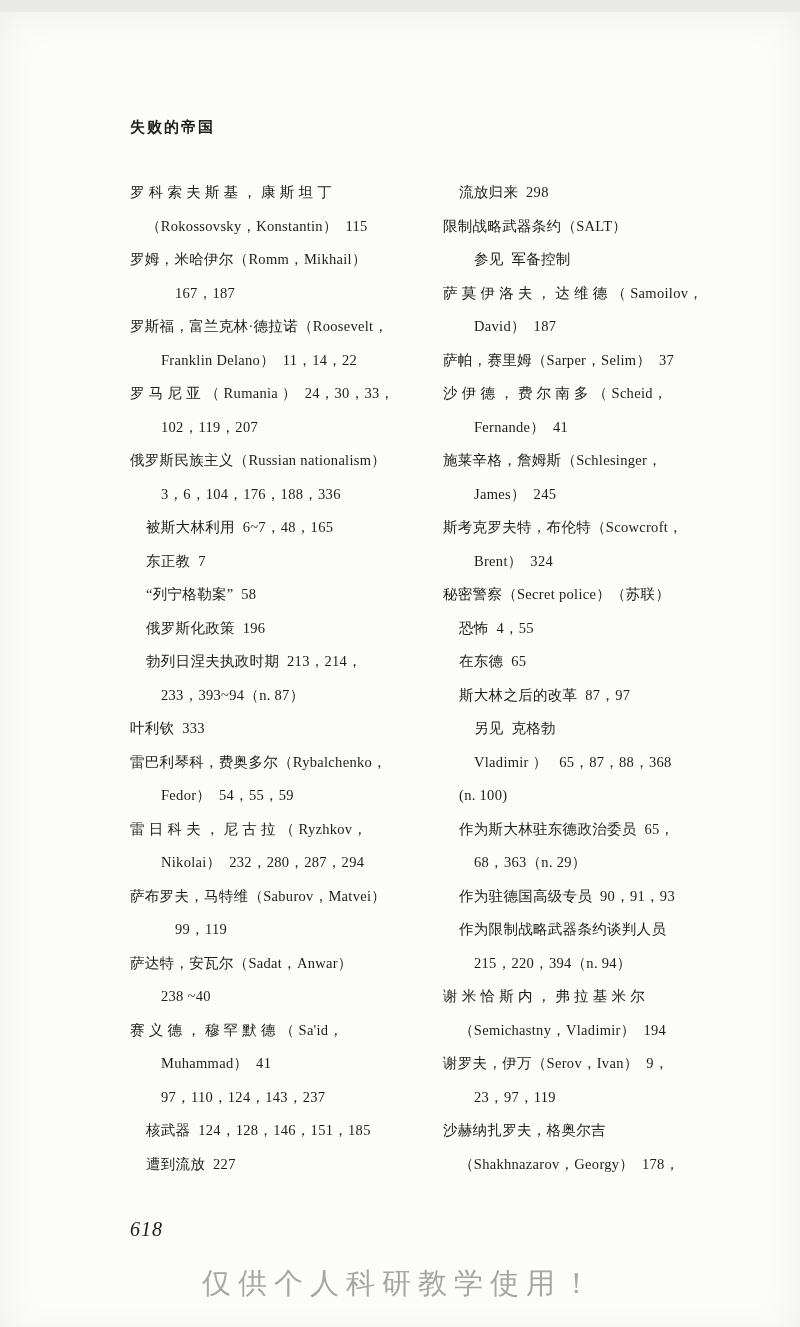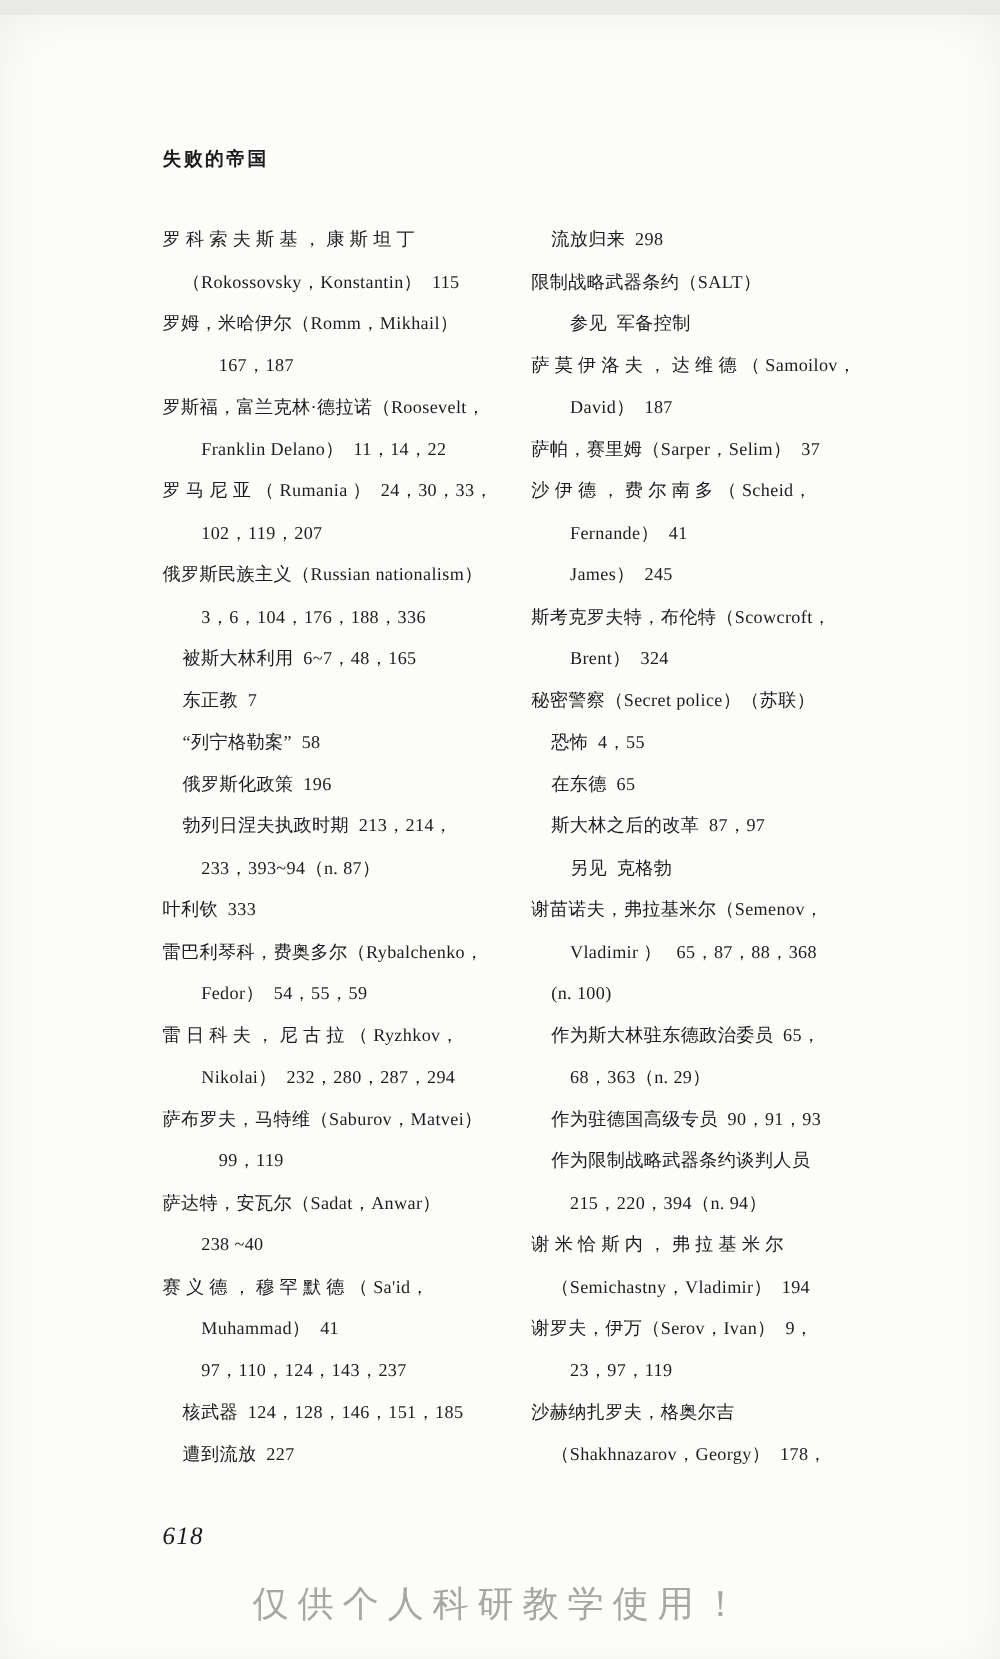--- a/index.html
+++ b/index.html
@@ -25,21 +25,21 @@
     font-size: 15px;
     font-weight: bold;
     letter-spacing: 2px;
   }
   .columns {
     position: absolute;
     left: 130px;
     top: 164px;
     width: 572px;
     display: flex;
-    gap: 18px;
+    gap: 36px;
   }
   .col {
     width: 277px;
     flex: 0 0 277px;
   }
   .line {
     height: 33.5px;
     line-height: 33.5px;
     font-size: 14.5px;
     white-space: pre;
@@ -112,29 +112,29 @@
       </div>
     <div class="col">
         <div class="line ind1">流放归来  298</div>
         <div class="line ind0">限制战略武器条约（SALT）</div>
         <div class="line ind2">参见  军备控制</div>
         <div class="line ind0">萨 莫 伊 洛 夫 ， 达 维 德 （ Samoilov，</div>
         <div class="line ind2">David）  187</div>
         <div class="line ind0">萨帕，赛里姆（Sarper，Selim）  37</div>
         <div class="line ind0">沙 伊 德 ， 费 尔 南 多 （ Scheid，</div>
         <div class="line ind2">Fernande）  41</div>
+        <div class="line ind0">施莱辛格，詹姆斯（Schlesinger，</div>
         <div class="line ind2">James）  245</div>
         <div class="line ind0">斯考克罗夫特，布伦特（Scowcroft，</div>
         <div class="line ind2">Brent）  324</div>
         <div class="line ind0">秘密警察（Secret police）（苏联）</div>
         <div class="line ind1">恐怖  4，55</div>
         <div class="line ind1">在东德  65</div>
         <div class="line ind1">斯大林之后的改革  87，97</div>
         <div class="line ind2">另见  克格勃</div>
-        <div class="line ind0">谢苗诺夫，弗拉基米尔（Semenov，</div>
         <div class="line ind2">Vladimir ）   65，87，88，368</div>
         <div class="line ind1">(n. 100)</div>
         <div class="line ind1">作为斯大林驻东德政治委员  65，</div>
         <div class="line ind2">68，363（n. 29）</div>
         <div class="line ind1">作为驻德国高级专员  90，91，93</div>
         <div class="line ind1">作为限制战略武器条约谈判人员</div>
         <div class="line ind2">215，220，394（n. 94）</div>
         <div class="line ind0">谢 米 恰 斯 内 ， 弗 拉 基 米 尔</div>
         <div class="line ind1">（Semichastny，Vladimir）  194</div>
         <div class="line ind0">谢罗夫，伊万（Serov，Ivan）  9，</div>

